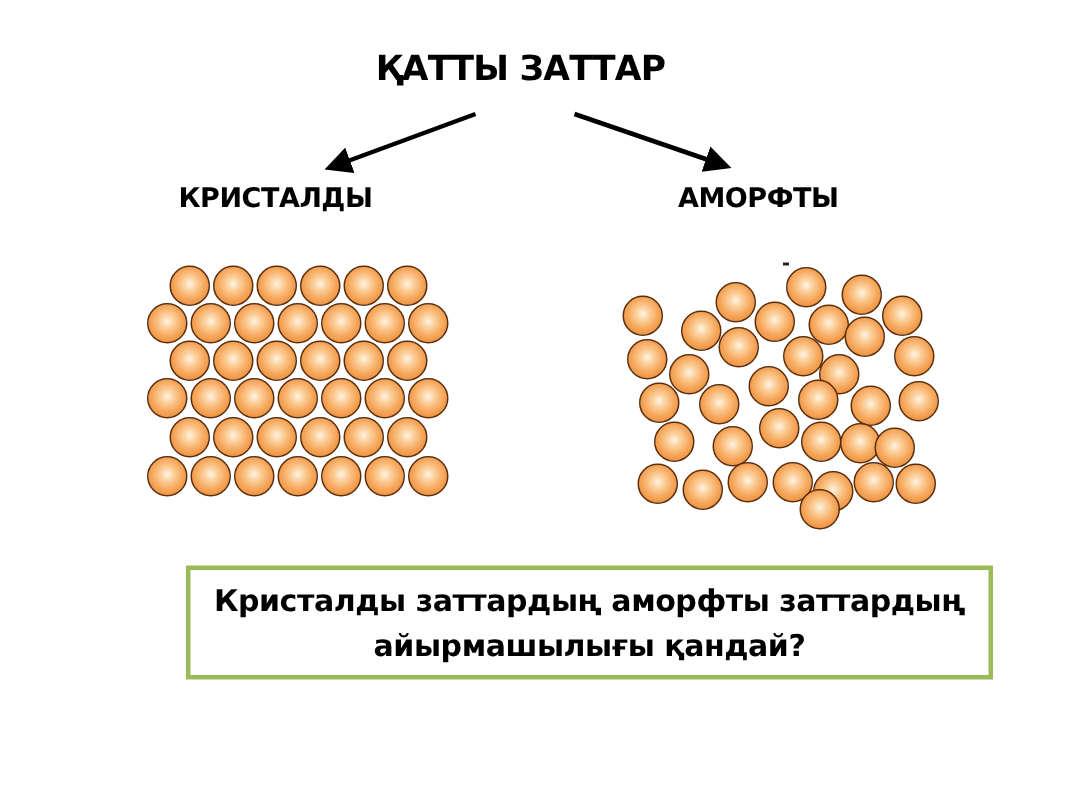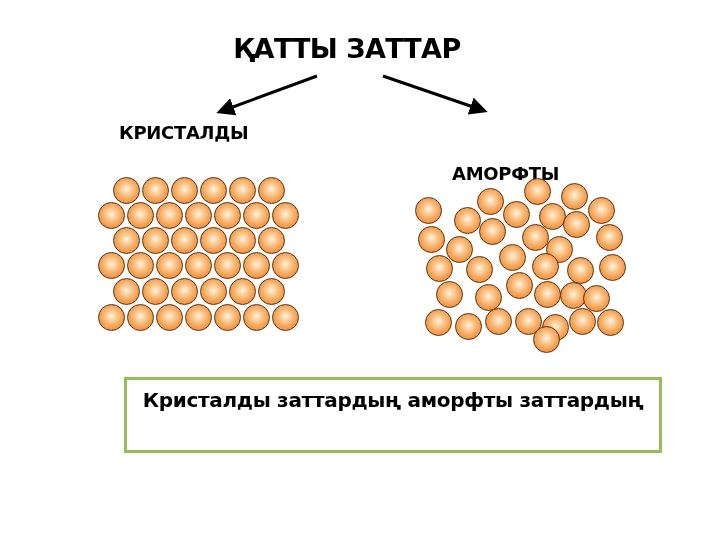--- a/index.html
+++ b/index.html
@@ -2,27 +2,27 @@
 <html><head>
 <meta charset="utf-8">
 <style>
   html, body { margin: 0; padding: 0; }
   body {
     width: 720px; height: 540px; background: #ffffff; position: relative; overflow: hidden;
     font-family: "DejaVu Sans", "Liberation Sans", sans-serif;
   }
   .title {
     position: absolute; left: 0; width: 694px; top: 33px; text-align: center;
-    font-size: 27px; font-weight: bold; color: #000; letter-spacing: -0.5px;
+    font-size: 23px; font-weight: bold; color: #000; letter-spacing: -0.5px;
   }
   .label {
     position: absolute; top: 122px; font-size: 18px; font-weight: bold; color: #000; letter-spacing: -0.3px;
   }
   .label.left { left: 119px; }
-  .label.right { left: 452px; margin-top: 41px; }
+  .label.right { left: 452px; }
   svg.arrows { position: absolute; left: 0; top: 0; width: 720px; height: 540px; }
   .sphere-area { position: absolute; left: 0; top: 0; width: 720px; height: 540px; }
   .sphere {
     position: absolute; width: 27px; height: 27px; border-radius: 50%;
     border: 1.3px solid #5a2e0e;
     background: radial-gradient(circle at 50% 45%, #fff4e6 0%, #fcd2a0 22%, #f6a75b 55%, #e98a36 85%, #c9701f 100%);
     box-sizing: border-box;
   }
   .qbox {
     position: absolute; left: 124px; top: 377px; width: 538px; height: 76px;
@@ -126,13 +126,14 @@
     <div class="sphere" style="left: 515px; top: 308px;"></div>
     <div class="sphere" style="left: 542px; top: 314px;"></div>
     <div class="sphere" style="left: 569px; top: 308px;"></div>
     <div class="sphere" style="left: 597px; top: 309px;"></div>
     <div class="sphere" style="left: 533px; top: 326px;"></div>
   </div>
 <div class="dot"></div>
 
 <div class="qbox">
   <span>Кристалды заттардың аморфты заттардың</span>
+  <span>айырмашылығы қандай?</span>
 </div>
 
 </body></html>

